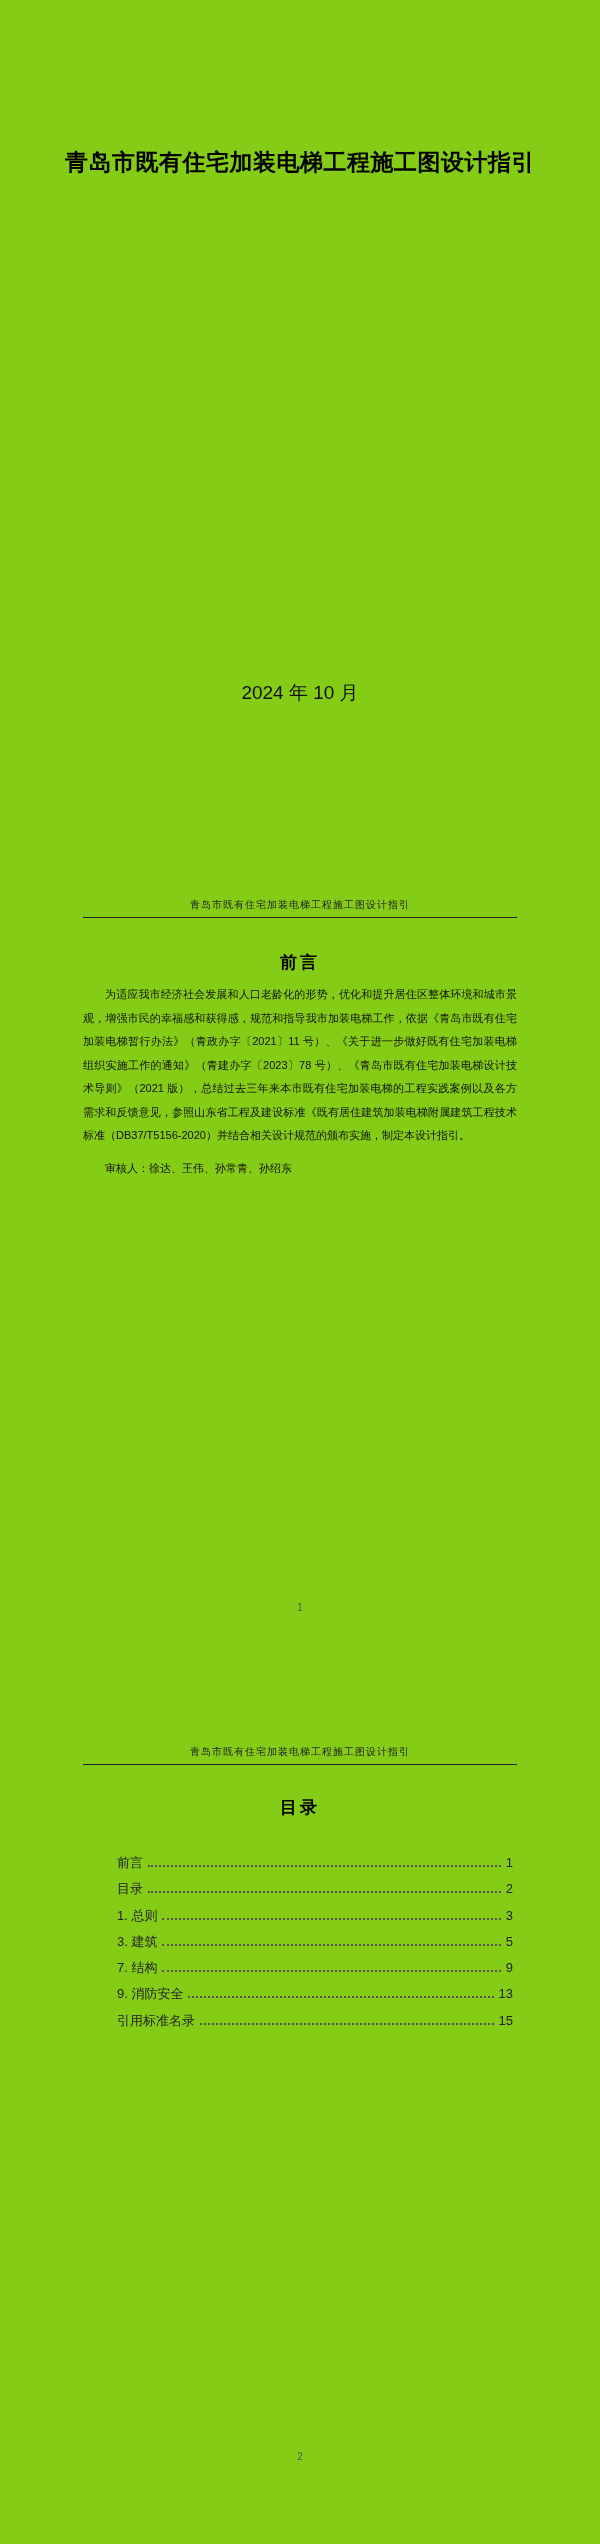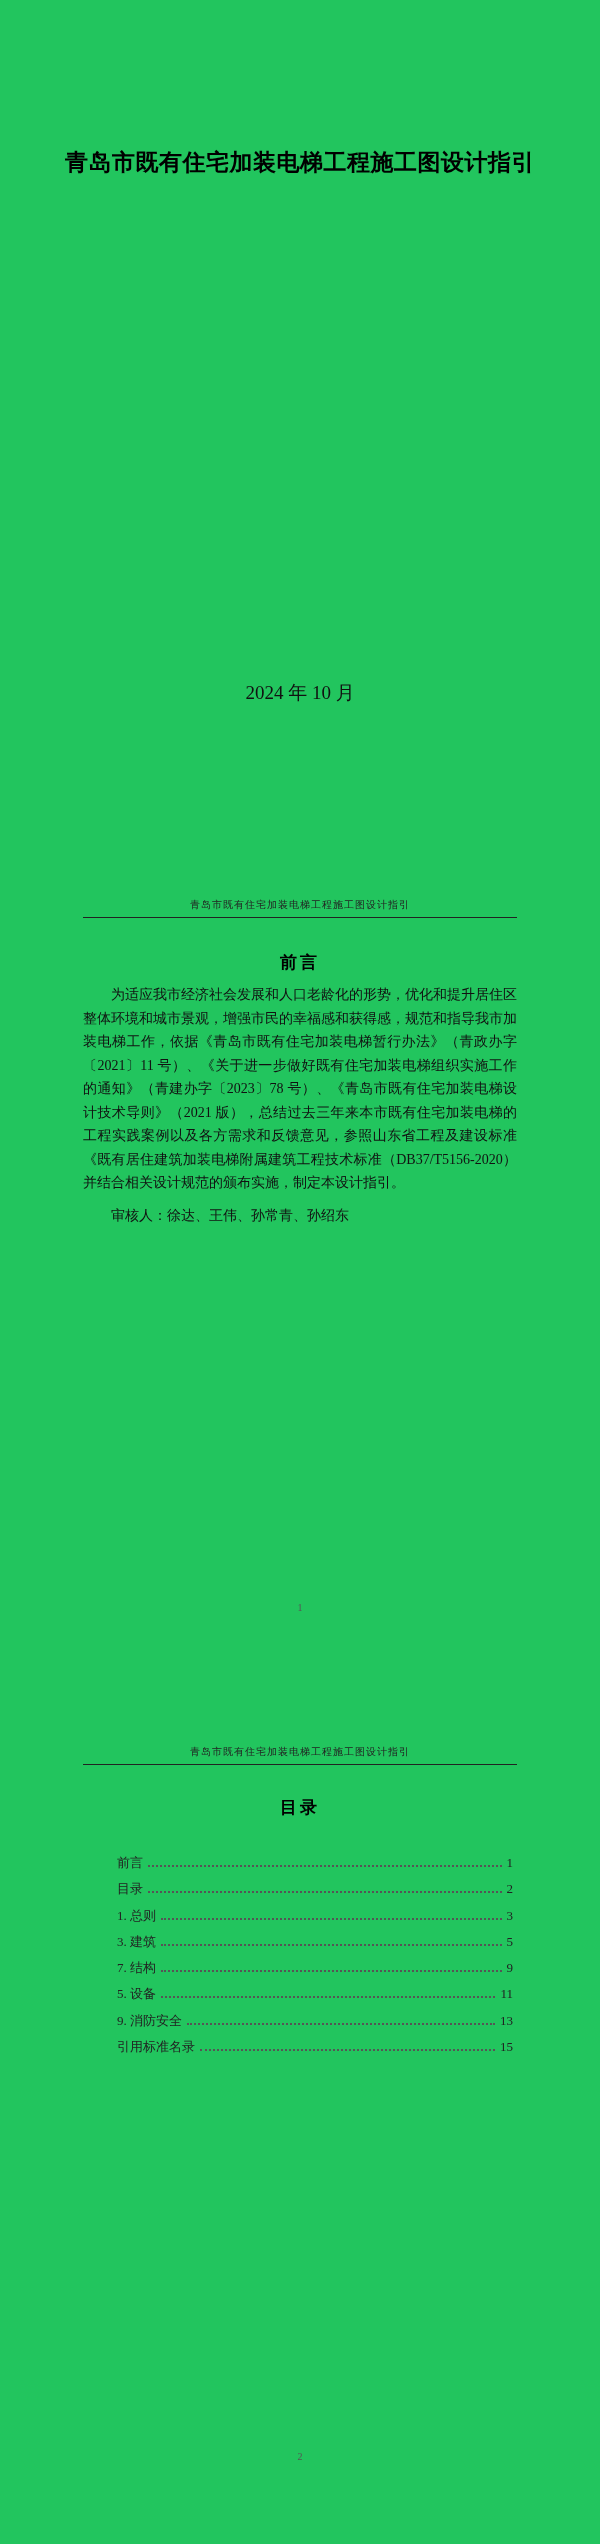--- a/index.html
+++ b/index.html
@@ -1,22 +1,22 @@
 <!DOCTYPE html>
 <html><head>
 <meta charset="utf-8">
 <style>
   html, body { margin: 0; padding: 0; background: #ffffff; }
   .page {
     position: relative;
     width: 600px;
     height: 2544px;
     margin: 0 auto;
-    background: #22c55e;
-    font-family: Liberation Serif, serif;
+    background: #84cc16;
+    font-family: Liberation Sans, sans-serif;
     color: #1a1a1a;
     overflow: hidden;
   }
   .centered { left: 0; right: 0; text-align: center; }
 
   
   .cover-title {
     position: absolute; top: 147px;
     font-size: 23px; font-weight: bold; color: #000;
     letter-spacing: 0.5px; white-space: nowrap;
@@ -41,21 +41,21 @@
     position: absolute;
     font-size: 17px; font-weight: bold; color: #000;
     letter-spacing: 3px;
   }
   .foreword-heading { top: 951px; }
   .toc-heading { top: 1796px; }
 
   
   .foreword-body {
     position: absolute; top: 983px; left: 83px; width: 434px;
-    font-size: 14px; line-height: 23.5px;
+    font-size: 11px; line-height: 23.5px;
     text-align: justify; color: #111;
   }
   .foreword-body p { margin: 0 0 9px 0; text-indent: 2em; }
   .foreword-body p.hanging { padding-left: 7em; text-indent: -5em; }
 
   
   .page-number {
     position: absolute;
     font-size: 10px; color: #555;
   }
@@ -124,25 +124,20 @@
       <span class="toc-label">3. 建筑</span>
       <span class="toc-dots"></span>
       <span class="toc-page">5</span>
     </div>
     <div class="toc-row">
       <span class="toc-label">7. 结构</span>
       <span class="toc-dots"></span>
       <span class="toc-page">9</span>
     </div>
     <div class="toc-row">
-      <span class="toc-label">5. 设备</span>
-      <span class="toc-dots"></span>
-      <span class="toc-page">11</span>
-    </div>
-    <div class="toc-row">
       <span class="toc-label">9. 消防安全</span>
       <span class="toc-dots"></span>
       <span class="toc-page">13</span>
     </div>
     <div class="toc-row">
       <span class="toc-label">引用标准名录</span>
       <span class="toc-dots"></span>
       <span class="toc-page">15</span>
     </div>
   </div>

